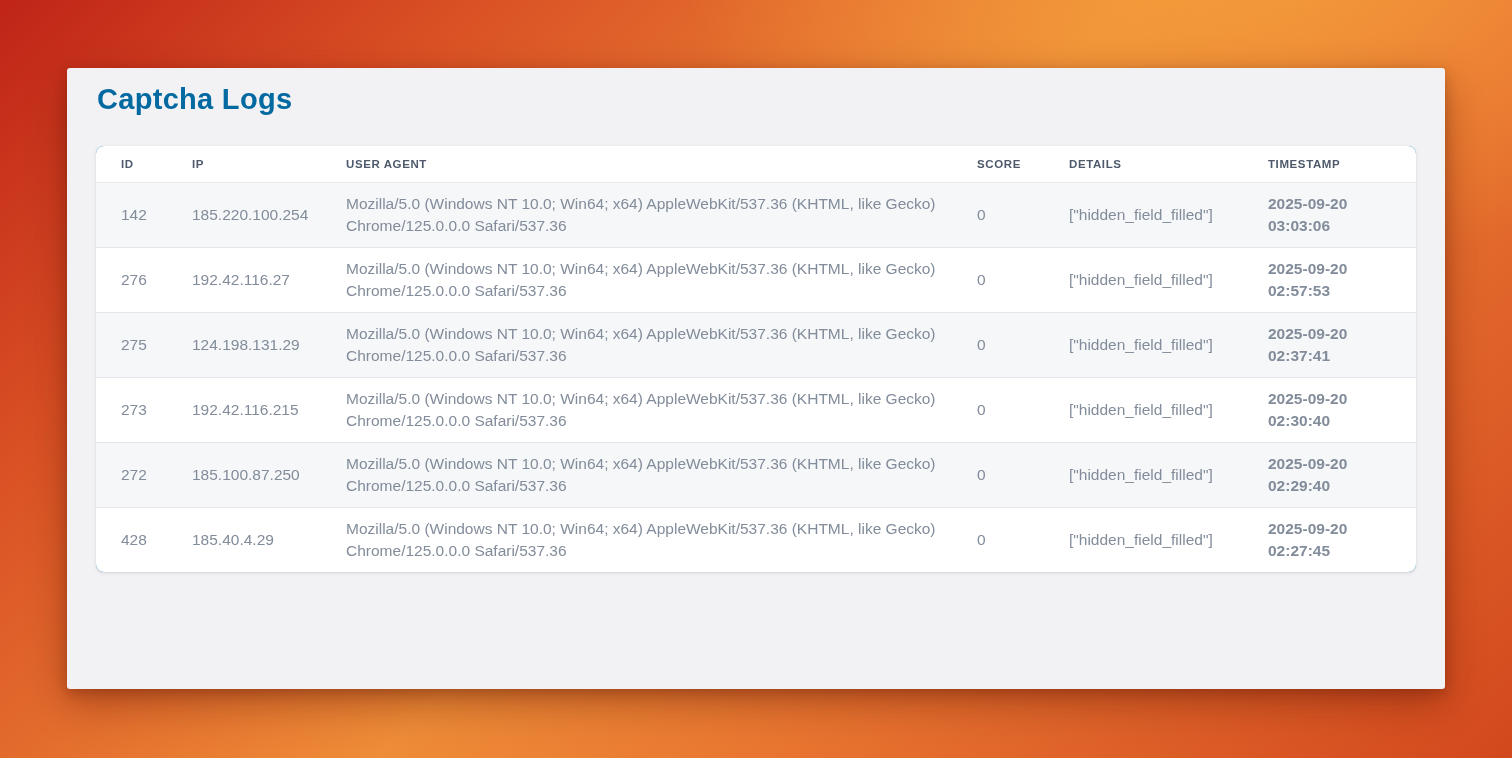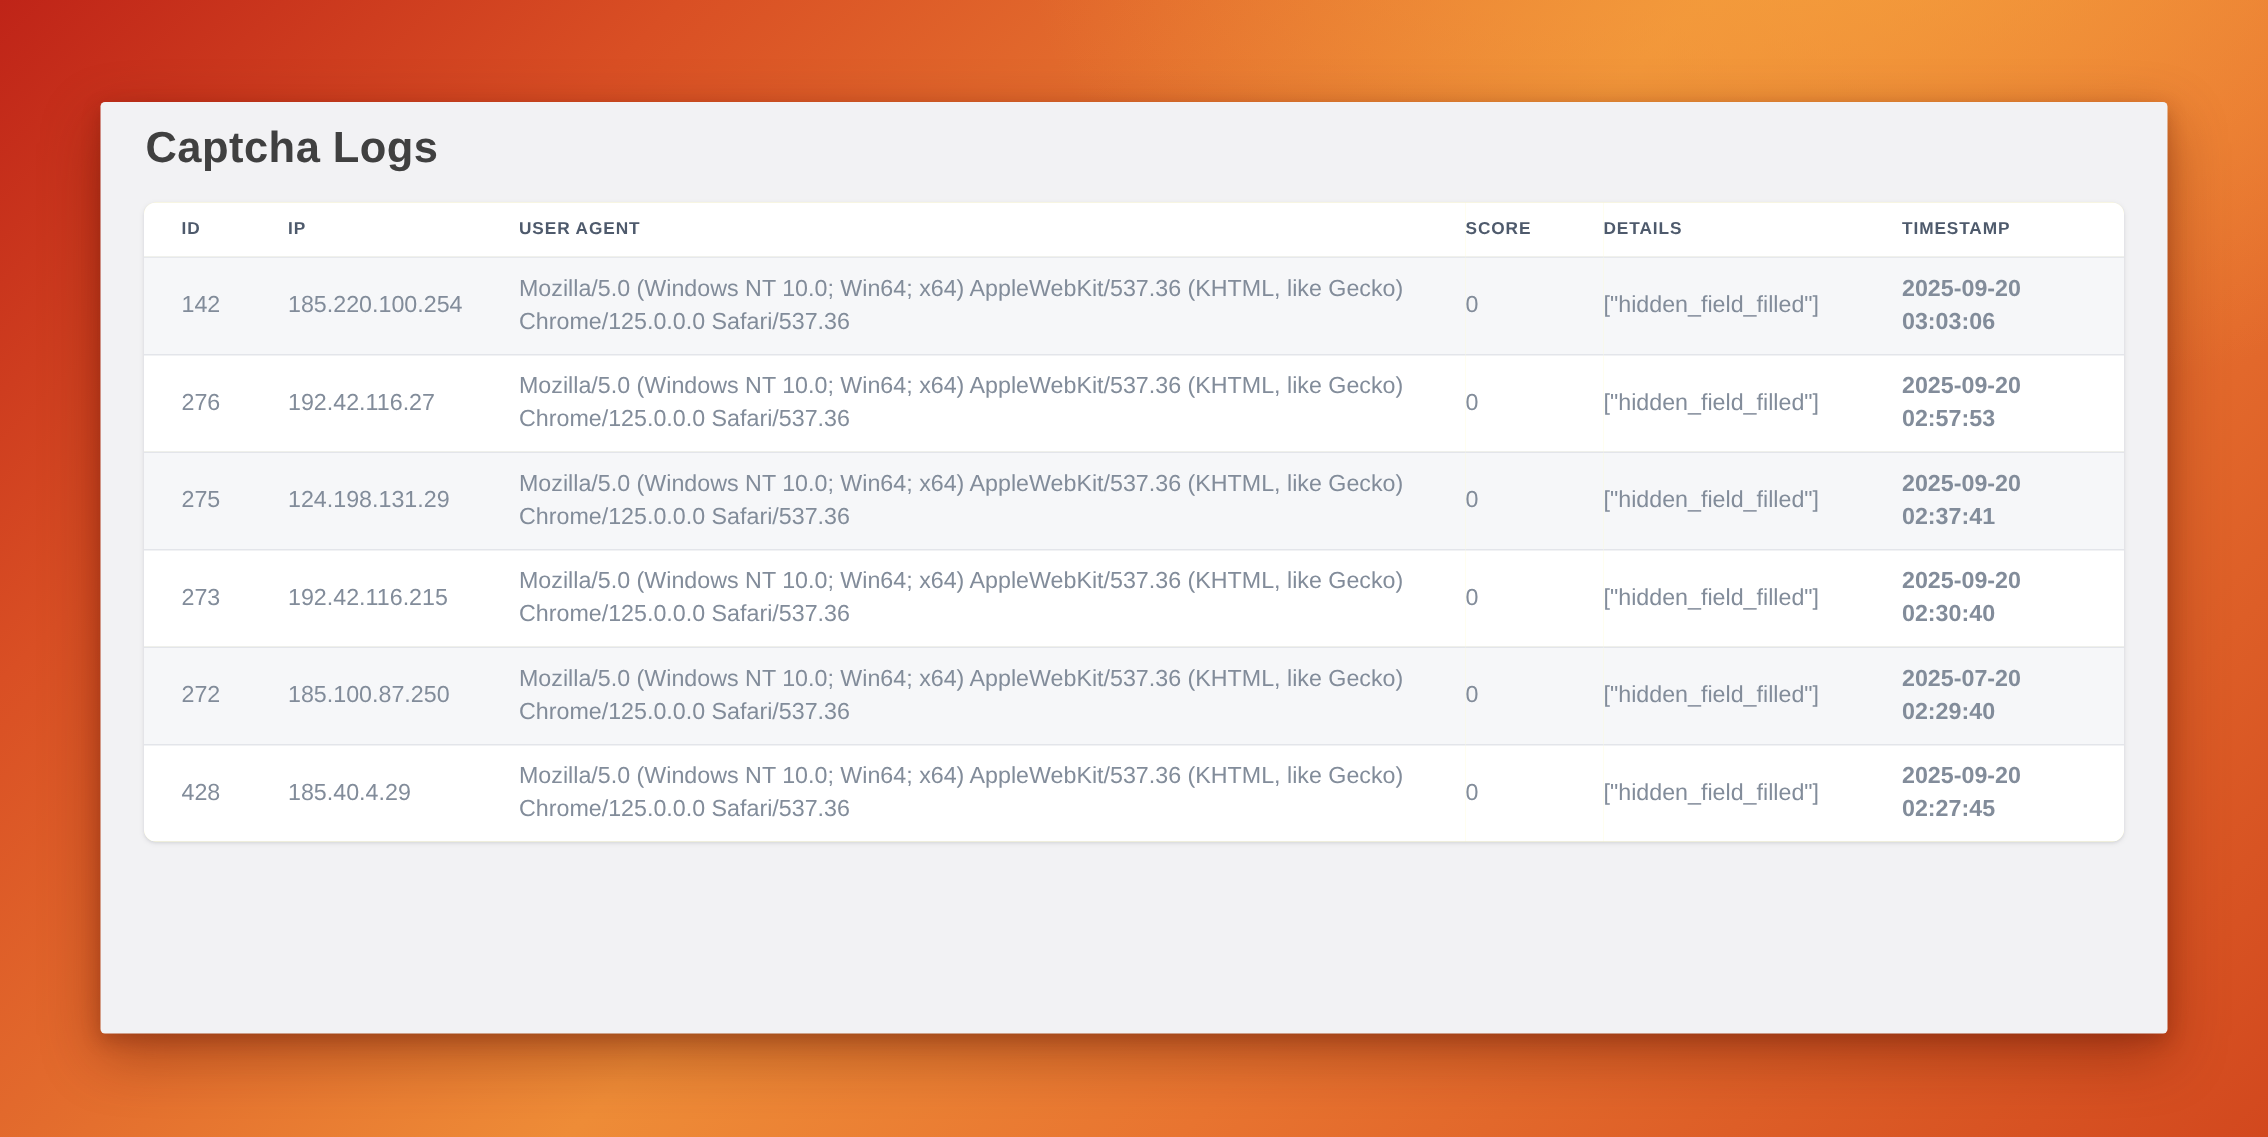--- a/index.html
+++ b/index.html
@@ -20,25 +20,25 @@
     background: #f2f2f4;
     border-radius: 3px;
     box-shadow: 0 14px 38px rgba(90, 20, 4, 0.42), 0 4px 12px rgba(90, 20, 4, 0.25);
     overflow: hidden;
   }
   .panel-title {
     padding: 15px 30px 13px 30px;
     font-size: 29px;
     font-weight: 600;
     letter-spacing: 0.3px;
-    color: #404040;
+    color: #0369a1;
   }
   .table-card {
-    margin: 6px 29px;
-    background: #fef9c3;
+    margin: 17px 29px;
+    background: #0369a1;
     border-radius: 8px;
     overflow: hidden;
     box-shadow: 0 1px 2px rgba(16,24,40,0.07), 0 1px 4px rgba(16,24,40,0.08);
   }
   table {
     width: 1320px;
     border-collapse: collapse;
     table-layout: fixed;
   }
   col.c-id        { width: 96px; }
@@ -129,21 +129,21 @@
             <td>0</td>
             <td>["hidden_field_filled"]</td>
             <td>2025-09-20 02:30:40</td>
           </tr>
           <tr>
             <td>272</td>
             <td>185.100.87.250</td>
             <td>Mozilla/5.0 (Windows NT 10.0; Win64; x64) AppleWebKit/537.36 (KHTML, like Gecko) Chrome/125.0.0.0 Safari/537.36</td>
             <td>0</td>
             <td>["hidden_field_filled"]</td>
-            <td>2025-07-20 02:29:40</td>
+            <td>2025-09-20 02:29:40</td>
           </tr>
           <tr>
             <td>428</td>
             <td>185.40.4.29</td>
             <td>Mozilla/5.0 (Windows NT 10.0; Win64; x64) AppleWebKit/537.36 (KHTML, like Gecko) Chrome/125.0.0.0 Safari/537.36</td>
             <td>0</td>
             <td>["hidden_field_filled"]</td>
             <td>2025-09-20 02:27:45</td>
           </tr>
         </tbody>

